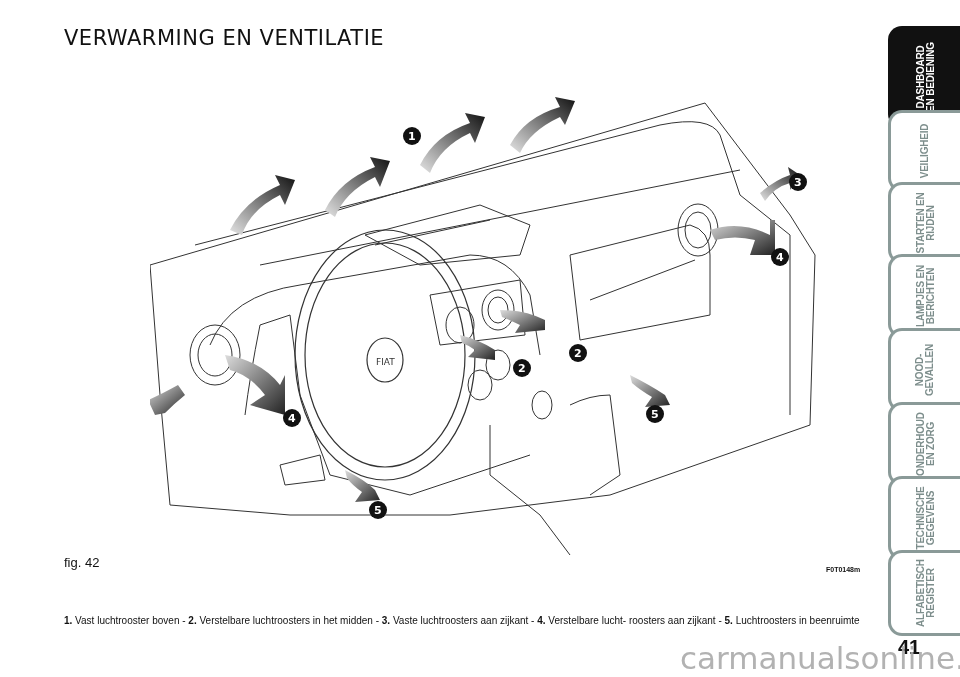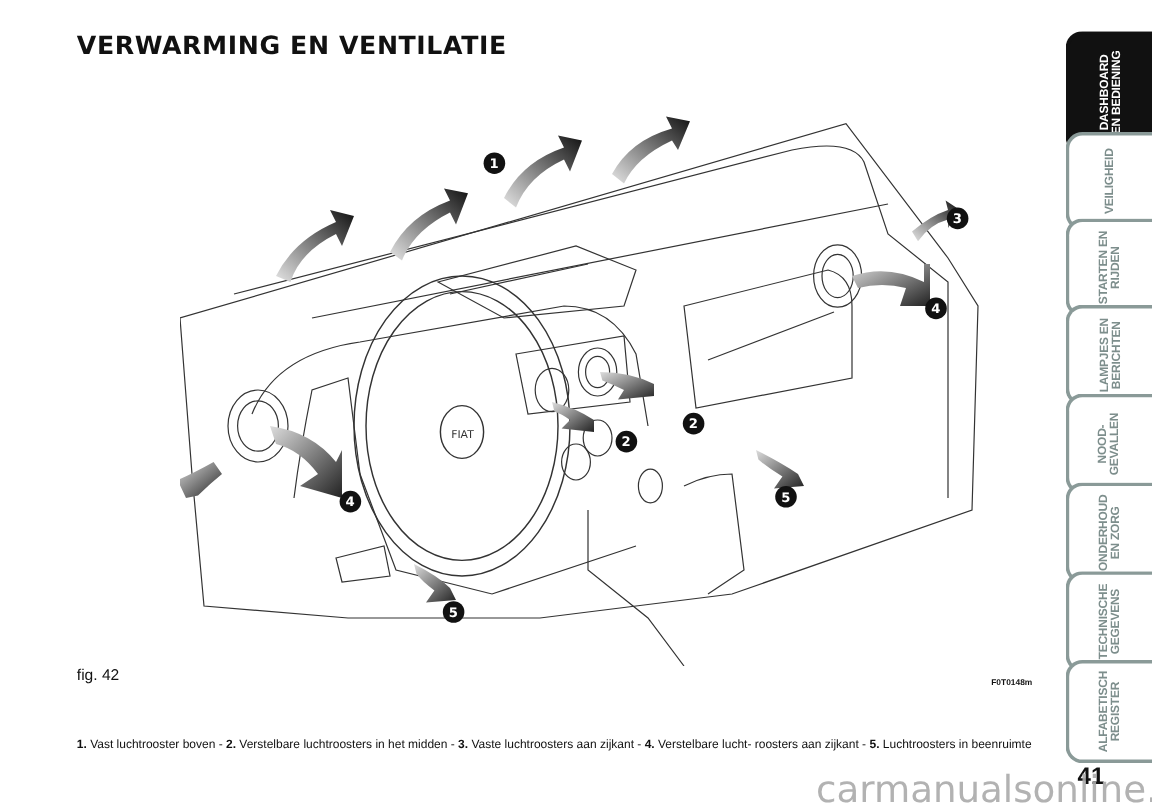--- a/index.html
+++ b/index.html
@@ -1,17 +1,17 @@
 <!DOCTYPE html>
 <html><head>
 <meta charset="utf-8">
 <style>
   html,body{margin:0;padding:0;background:#fff;}
   body{width:960px;height:677px;position:relative;overflow:hidden;font-family:"Liberation Sans",sans-serif;color:#111;}
-  .title{position:absolute;left:64px;top:26px;font-family:"DejaVu Sans",sans-serif;font-weight:bold;font-size:21px;letter-spacing:0.5px;color:#111;}
+  .title{position:absolute;left:64px;top:26px;font-family:"DejaVu Sans",sans-serif;font-weight:normal;font-size:21px;letter-spacing:0.5px;color:#111;}
   .fig{position:absolute;left:150px;top:95px;width:720px;height:460px;}
   .figlabel{position:absolute;left:64px;top:555px;font-size:13px;text-align:right;}
   .figcode{position:absolute;left:826px;top:566px;font-size:7px;font-weight:bold;}
   .caption{position:absolute;left:64px;top:612px;width:810px;font-size:10px;line-height:17px;}
   .caption b{font-weight:bold;}
   .tabs{position:absolute;right:0;top:26px;width:78px;}
   .tab{position:absolute;right:0;width:72px;border:3px solid #8a9a98;border-right:none;border-radius:14px 0 0 14px;background:#fff;display:flex;align-items:center;justify-content:center;box-sizing:border-box;}
   .tab.active{background:#111;border-color:#111;}
   .tab span{display:block;transform:rotate(-90deg);white-space:pre;text-align:center;font-family:"Liberation Sans",sans-serif;font-weight:bold;font-size:10px;line-height:10px;color:#7d8e8c;letter-spacing:-0.2px;}
   .tab.active span{color:#fff;}

